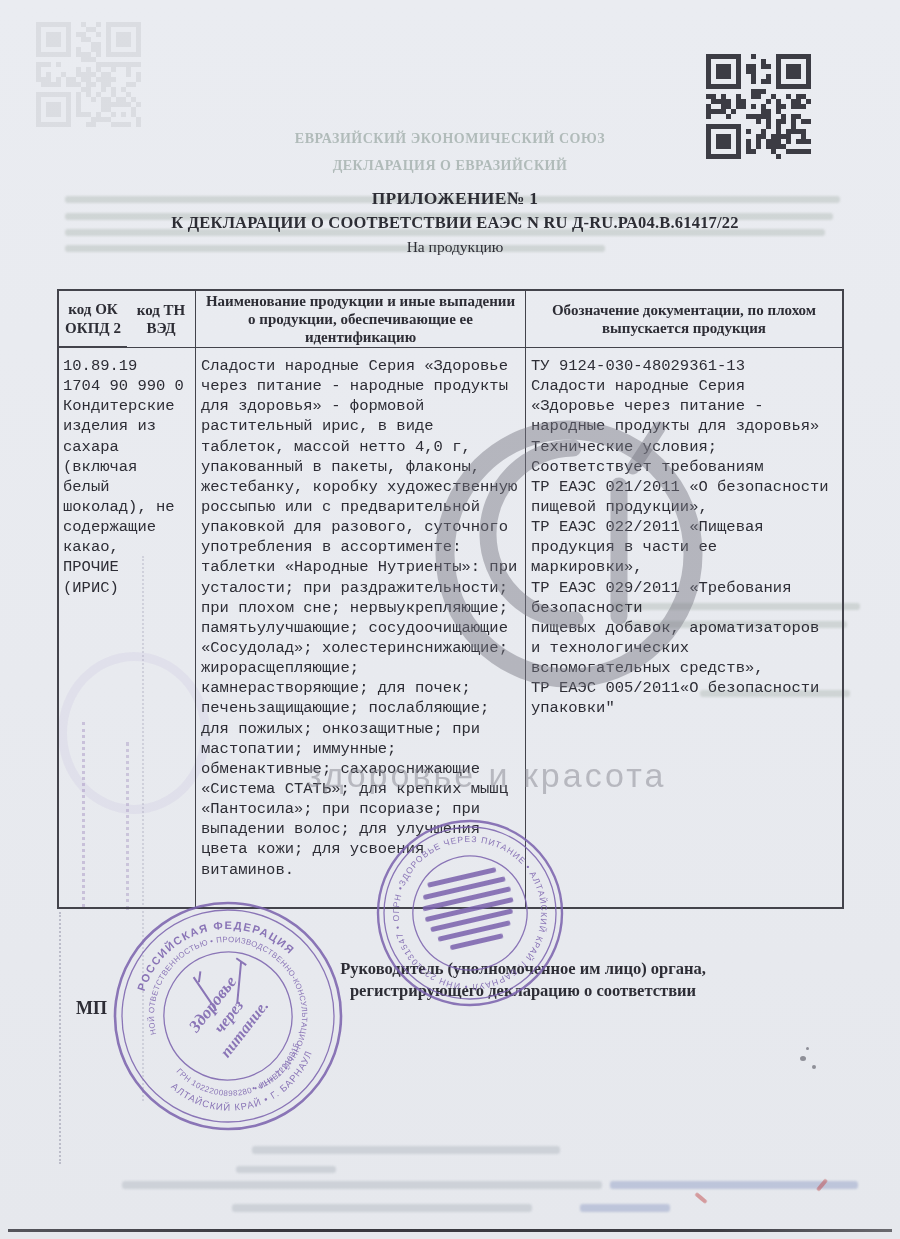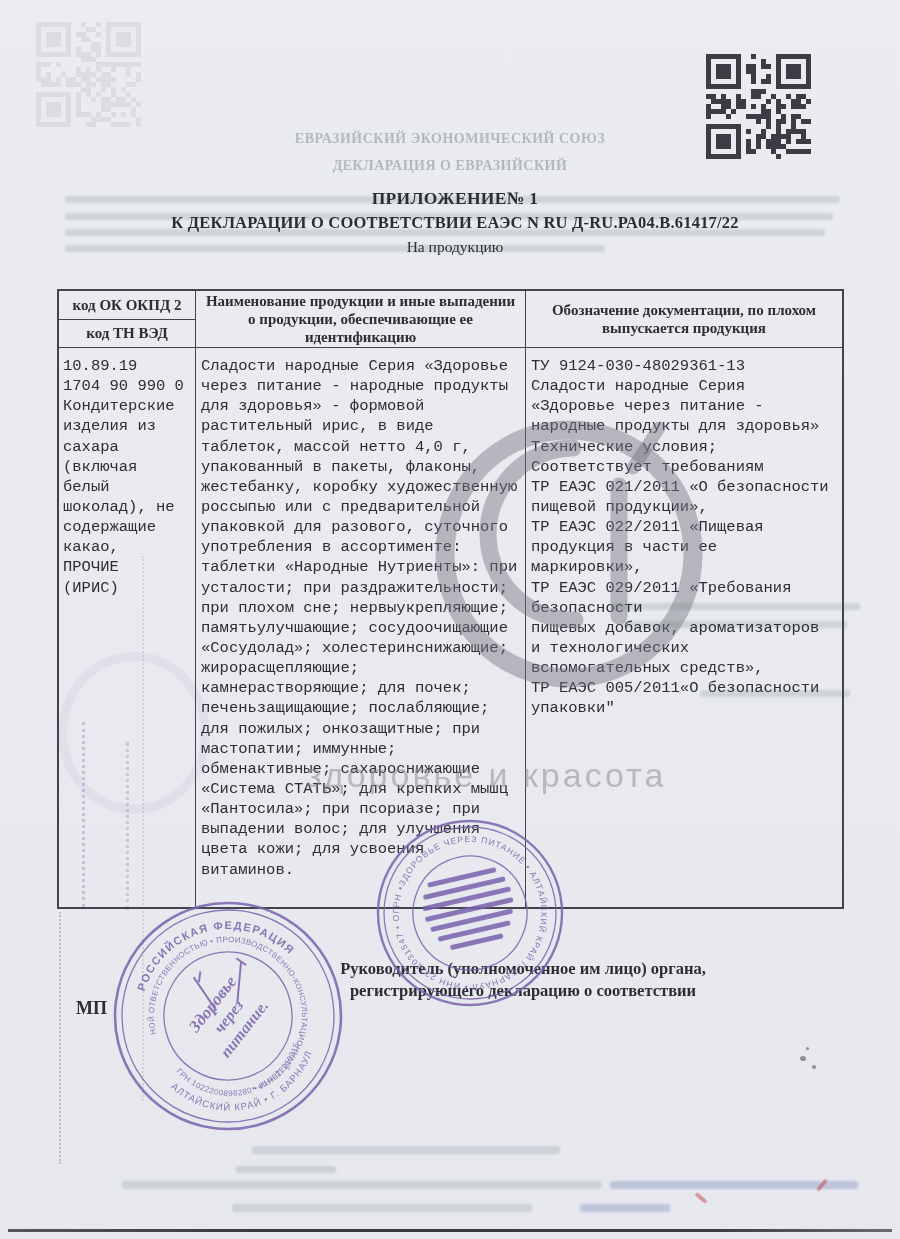--- a/index.html
+++ b/index.html
@@ -38,21 +38,21 @@
     border:2px solid #43434b; display:grid;
     grid-template-columns:137px 330px 1fr;
     grid-template-rows:57px 1fr;
     background:transparent; z-index:2;
   }
   .cell{ border-right:1.5px solid #43434b; }
   .cell:nth-child(3n){ border-right:none; }
   .th{ border-bottom:1.5px solid #43434b; font-weight:bold; font-size:15px;
        line-height:1.22; text-align:center; display:flex; align-items:center;
        justify-content:center; padding:2px 8px; }
-  .th-split{ flex-direction:column; padding:0; align-items:stretch; }
+  .th-split{ flex-direction:row; padding:0; align-items:stretch; }
   .th-split > div{ flex:1; display:flex; align-items:center; justify-content:center; }
   .th-split > div:first-child{ border-bottom:1.5px solid #43434b; }
   .td{ font-size:15.5px; line-height:1.3; padding:8px 5px 12px 5px; white-space:pre-line;font-family:Liberation Mono, monospace; }
   .td-codes{ font-size:15.5px; padding-left:4px; padding-right:2px; }
 
   
   .wm{ position:absolute; z-index:3; pointer-events:none; }
   .wm-text{ left:138px; top:640px; font-family:"Liberation Sans",sans-serif;
     font-weight:bold; font-size:106px; letter-spacing:-2px;
     color:rgba(118,118,128,.50); }

